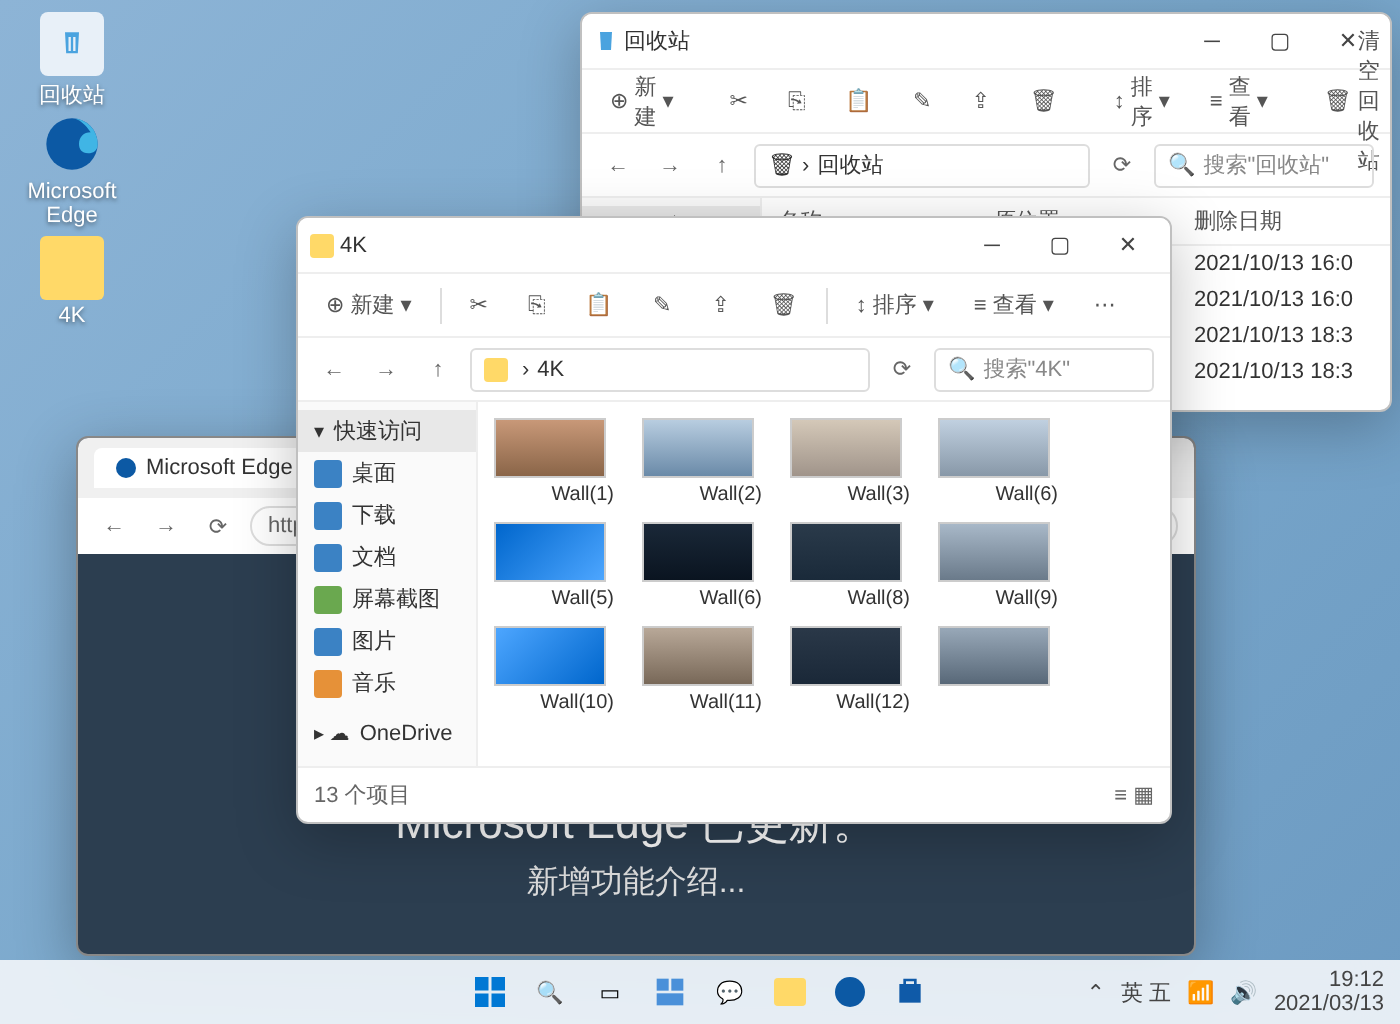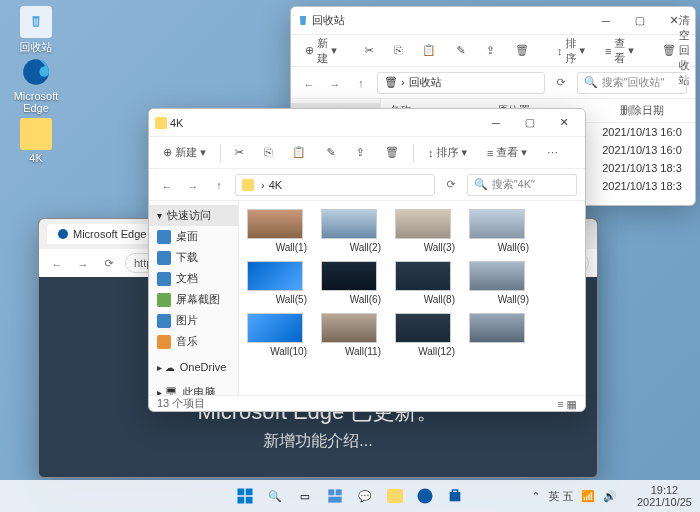--- a/index.html
+++ b/index.html
@@ -21,40 +21,40 @@
 .search{width:110px;border:1px solid #ddd;border-radius:3px;height:22px;padding:0 6px;display:flex;align-items:center;gap:4px;color:#888;font-size:11px;}
 .explorer-body{flex:1;display:flex;overflow:hidden;}
 .sidebar{width:90px;border-right:1px solid #eee;padding:4px 0;overflow:hidden;background:#fafafa;}
 .side-item{padding:3px 8px;display:flex;align-items:center;gap:5px;font-size:10px;color:#333;white-space:nowrap;}
 .side-item.hdr{background:#e8e8e8;font-weight:500;}
 .side-ic{width:14px;height:14px;flex-shrink:0;}
 .content{flex:1;overflow:auto;padding:8px;display:flex;flex-wrap:wrap;gap:8px 14px;align-content:flex-start;}
 .thumb{width:60px;text-align:right;}
 .thumb-img{width:56px;height:30px;border:1px solid #ccc;margin-bottom:3px;background:linear-gradient(180deg,#a8c4dd 0%,#5a7a96 100%);}
 .thumb-lbl{font-size:10px;color:#333;}
-.statusbar{height:16px;border-top:1px solid #eee;display:flex;align-items:flex-end;padding:0 8px;font-size:10px;color:#666;justify-content:space-between;}
+.statusbar{height:28px;border-top:1px solid #eee;display:flex;align-items:center;padding:0 8px;font-size:10px;color:#666;justify-content:space-between;}
 .edge-win{position:absolute;left:38px;top:218px;width:560px;height:260px;background:#2c3e50;border:1px solid #888;border-radius:6px;box-shadow:0 8px 30px rgba(0,0,0,.3);overflow:hidden;}
 .edge-top{height:30px;background:#f0f0f0;display:flex;align-items:center;padding:0 8px;gap:6px;}
 .edge-tab{background:#fff;border-radius:4px 4px 0 0;padding:4px 10px;font-size:10px;color:#333;display:flex;align-items:center;gap:4px;}
 .edge-addr{height:28px;background:#fff;display:flex;align-items:center;padding:0 8px;gap:6px;}
 .edge-url{flex:1;border:1px solid #ddd;border-radius:12px;height:20px;padding:0 8px;font-size:10px;color:#666;display:flex;align-items:center;}
 .edge-content{padding:120px 20px 20px;color:#fff;font-size:18px;text-align:center;}
 .edge-content h1{font-size:22px;font-weight:500;}
 .edge-content p{font-size:16px;margin-top:4px;color:#ddd;}
 .taskbar{position:absolute;bottom:0;left:0;right:0;height:32px;background:rgba(240,244,249,.92);backdrop-filter:blur(10px);display:flex;align-items:center;padding:0 8px;}
 .tb-center{position:absolute;left:50%;transform:translateX(-50%);display:flex;gap:4px;align-items:center;}
 .tb-icon{width:26px;height:26px;display:flex;align-items:center;justify-content:center;border-radius:3px;}
 .tb-right{margin-left:auto;display:flex;align-items:center;gap:8px;color:#444;font-size:9px;}
-.clock{text-align:center;line-height:1.1;margin-left:12px;}
+.clock{text-align:right;line-height:1.1;}
 .recycle-list{flex:1;overflow:auto;}
 .list-hdr{display:flex;padding:4px 8px;border-bottom:1px solid #eee;font-size:10px;color:#555;}
 .list-row{display:flex;padding:3px 8px;font-size:10px;color:#333;}
 .col-name{flex:1;}
 .col-loc{width:100px;}
-.col-date{width:90px;text-align:center;}
+.col-date{width:90px;text-align:left;}
 .tiny-ic{width:12px;height:12px;display:inline-block;vertical-align:middle;margin-right:3px;}
 </style>
 </head>
 <body>
 
 <div class="desktop">
   <div class="desktop-icon" style="left:6px;top:6px">
     <div class="ic" style="background:#e8f0f8">
         <svg class="side-ic" viewBox="0 0 24 24" fill="#4aa3df">
           <path d="M6 2h12l-1 18H7L6 2zm3 4v12h2V6H9zm4 0v12h2V6h-2z"></path>
@@ -328,16 +328,16 @@
         </svg>
       </div>
   </div>
   <div class="tb-right">
     <span>⌃</span>
     <span>英 五</span>
     <span>📶</span>
     <span>🔊</span>
     <div class="clock">
       <div>19:12</div>
-      <div>2021/10/25</div>
+      <div>2021/03/13</div>
     </div>
   </div>
 </div>
 
 </body></html>

